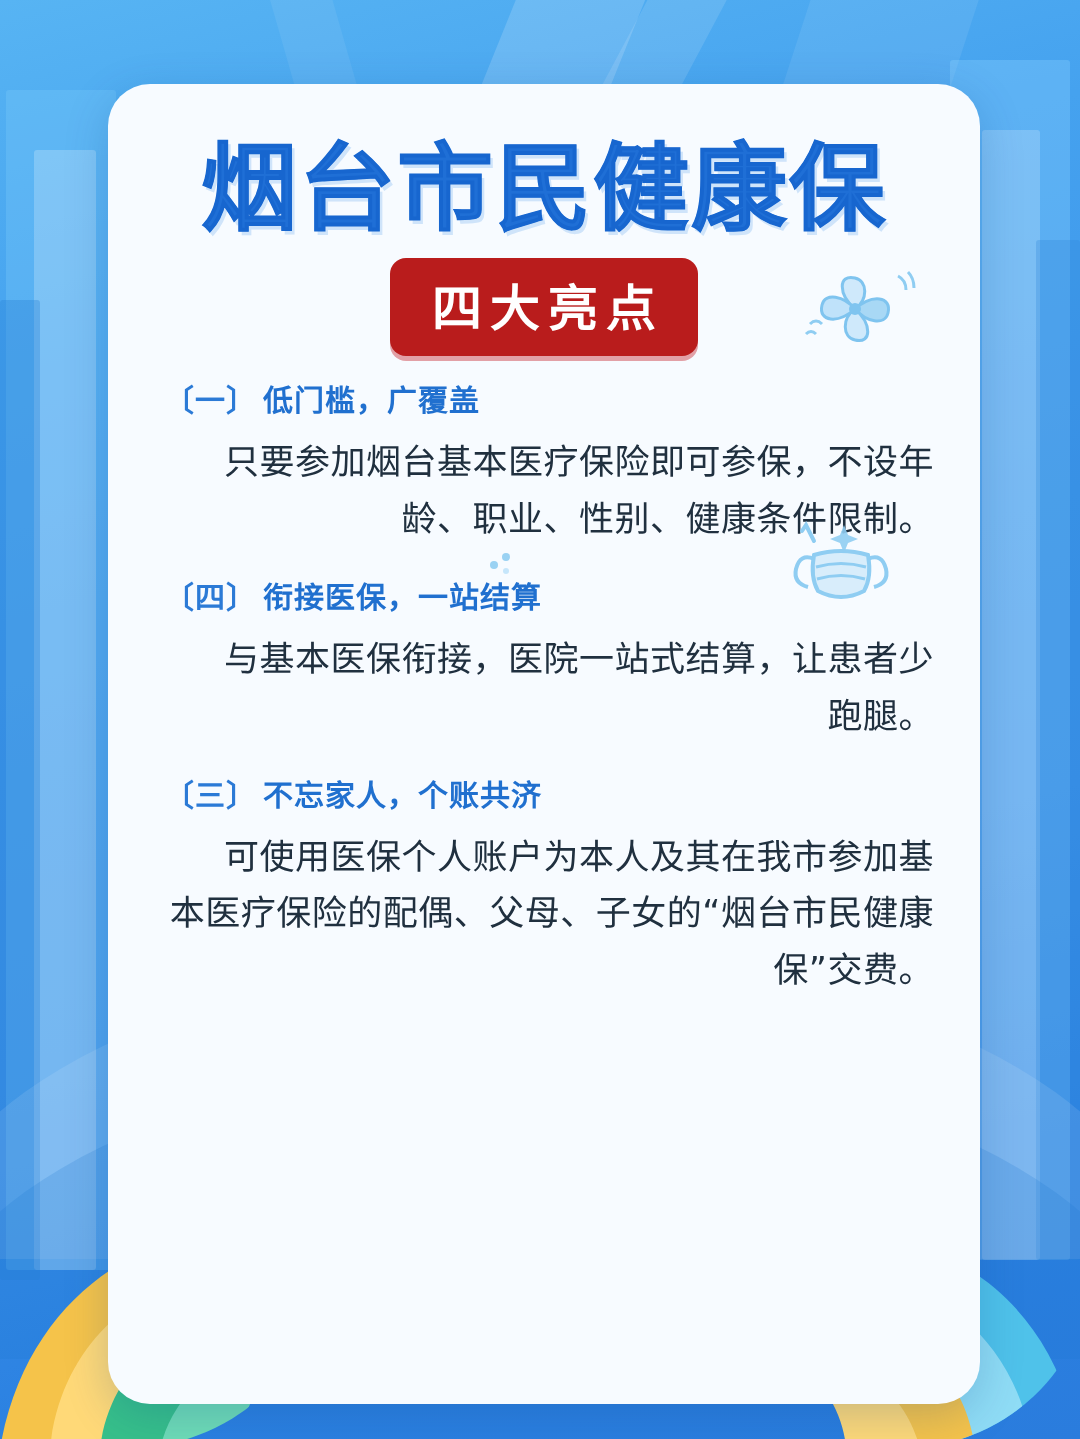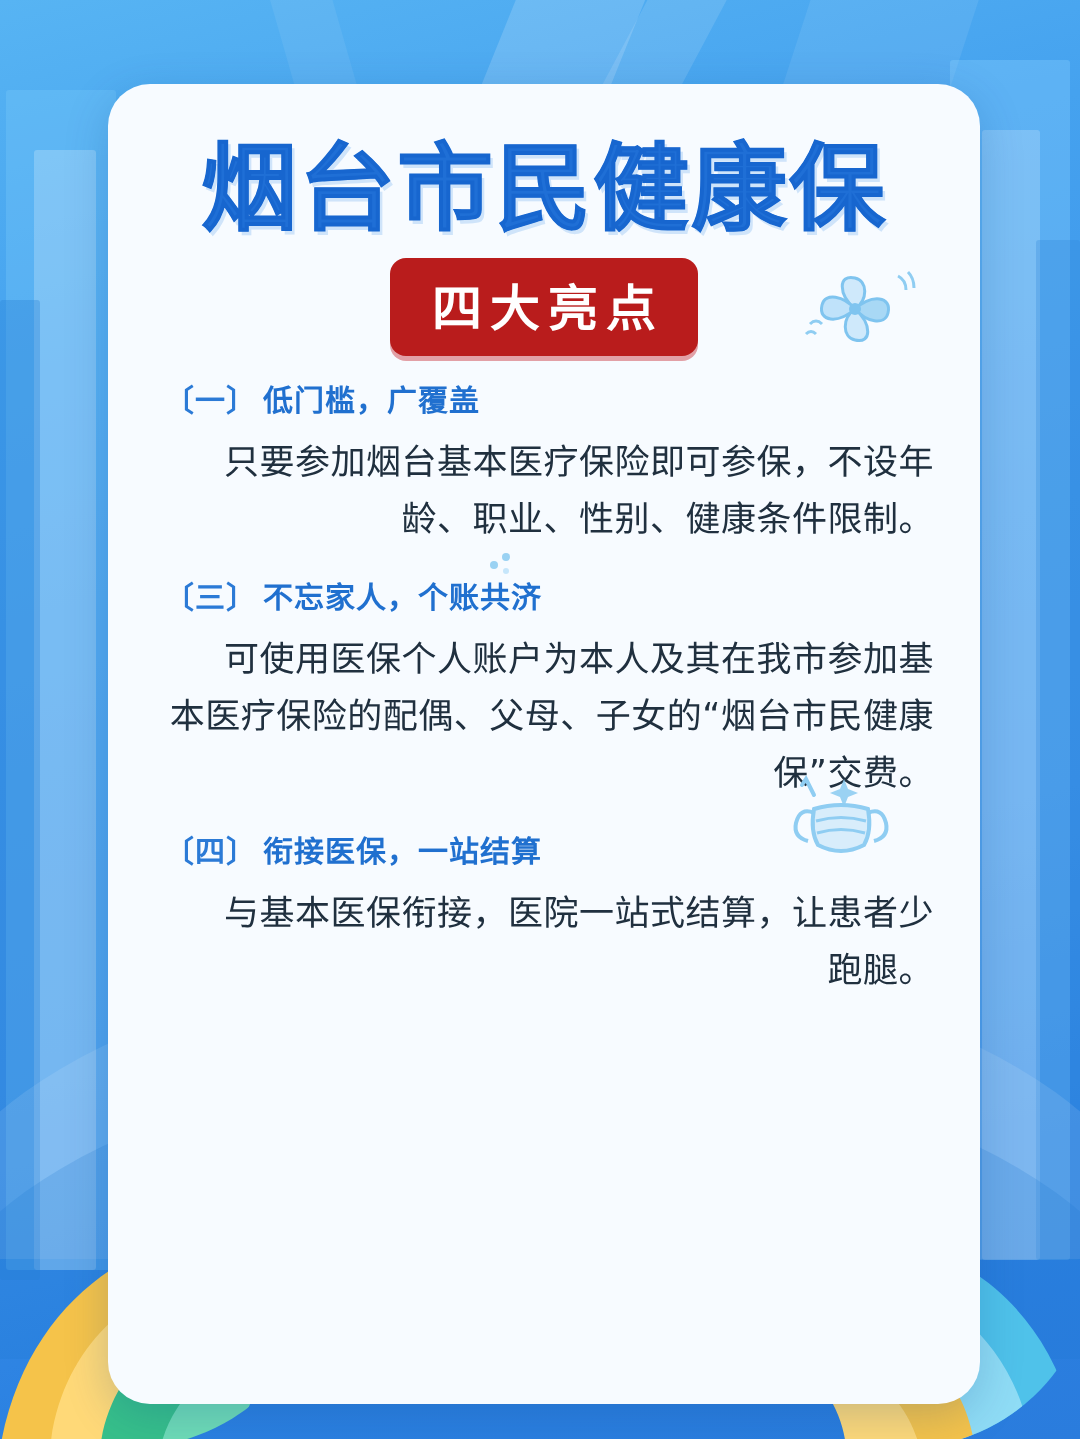--- a/index.html
+++ b/index.html
@@ -227,39 +227,39 @@
         </div>
 
         <div class="section" style="position:relative;">
           <svg style="position:absolute; left:330px; bottom:-6px; width:46px; height:34px;" viewBox="0 0 46 34">
             <circle cx="10" cy="20" r="4" fill="#9ad2f3"></circle>
             <circle cx="22" cy="12" r="4" fill="#9ad2f3"></circle>
             <circle cx="22" cy="26" r="3" fill="#c6e6fb"></circle>
           </svg>
         </div>
 
-        <div class="section">
-          <div class="sec-head">
-            <span class="num">〔三〕</span><span>不忘家人，个账共济</span>
-          </div>
-          <div class="sec-body">可使用医保个人账户为本人及其在我市参加基本医疗保险的配偶、父母、子女的“烟台市民健康保”交费。</div>
-        </div>
-
         <div class="section" style="position:relative;">
           <svg class="mask-icon" style="top:-54px;" viewBox="0 0 110 96">
             <path d="M18 12 L22 6 L30 22" stroke="#8fcdf2" stroke-width="4" fill="none" stroke-linecap="round"></path>
             <path d="M30 40 q-14 -6 -18 10 q-3 14 12 18" fill="none" stroke="#8fcdf2" stroke-width="4"></path>
             <path d="M84 40 q14 -6 18 10 q3 14 -12 18" fill="none" stroke="#8fcdf2" stroke-width="4"></path>
             <path d="M30 36 q27 -8 54 0 q4 22 -4 36 q-23 12 -46 0 q-8 -14 -4 -36 Z" fill="#d8edfb" stroke="#8fcdf2" stroke-width="4"></path>
             <path d="M32 48 q25 -7 50 0" stroke="#8fcdf2" stroke-width="3" fill="none"></path>
             <path d="M33 60 q24 -7 48 0" stroke="#8fcdf2" stroke-width="3" fill="none"></path>
             <path d="M60 6 l4 10 l10 4 l-10 4 l-4 10 l-4 -10 l-10 -4 l10 -4 Z" fill="#8fcdf2" opacity=".9"></path>
           </svg>
           <div class="sec-head">
             <span class="num">〔四〕</span><span>衔接医保，一站结算</span>
           </div>
           <div class="sec-body">与基本医保衔接，医院一站式结算，让患者少跑腿。</div>
         </div>
 
+        <div class="section">
+          <div class="sec-head">
+            <span class="num">〔三〕</span><span>不忘家人，个账共济</span>
+          </div>
+          <div class="sec-body">可使用医保个人账户为本人及其在我市参加基本医疗保险的配偶、父母、子女的“烟台市民健康保”交费。</div>
+        </div>
+
       </div>
     </div>
   </div>
 </div>
 
 </body></html>

